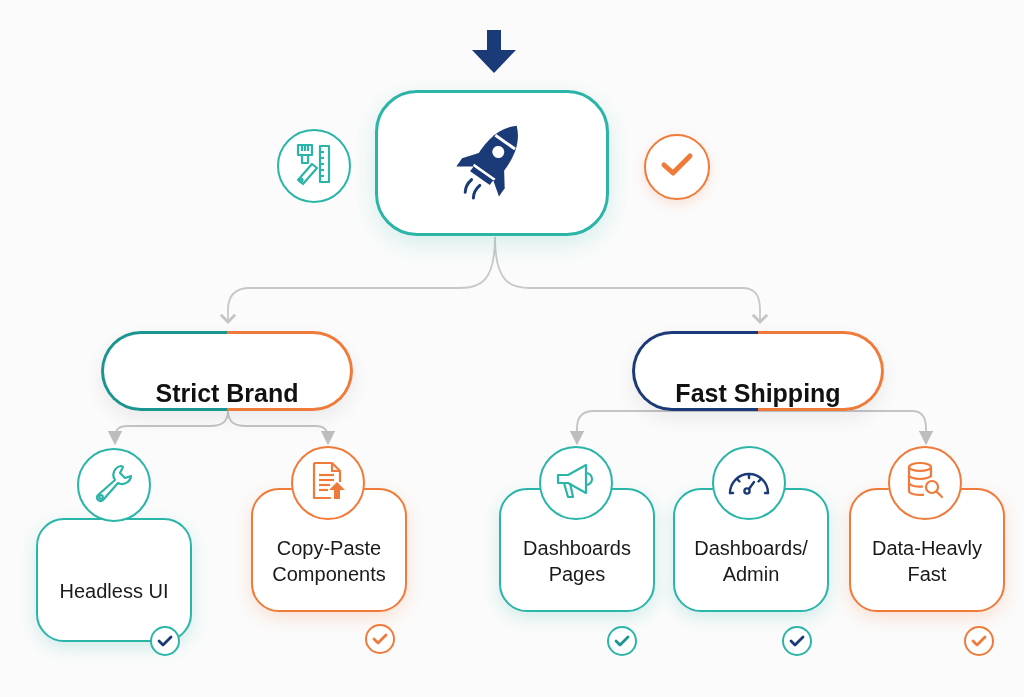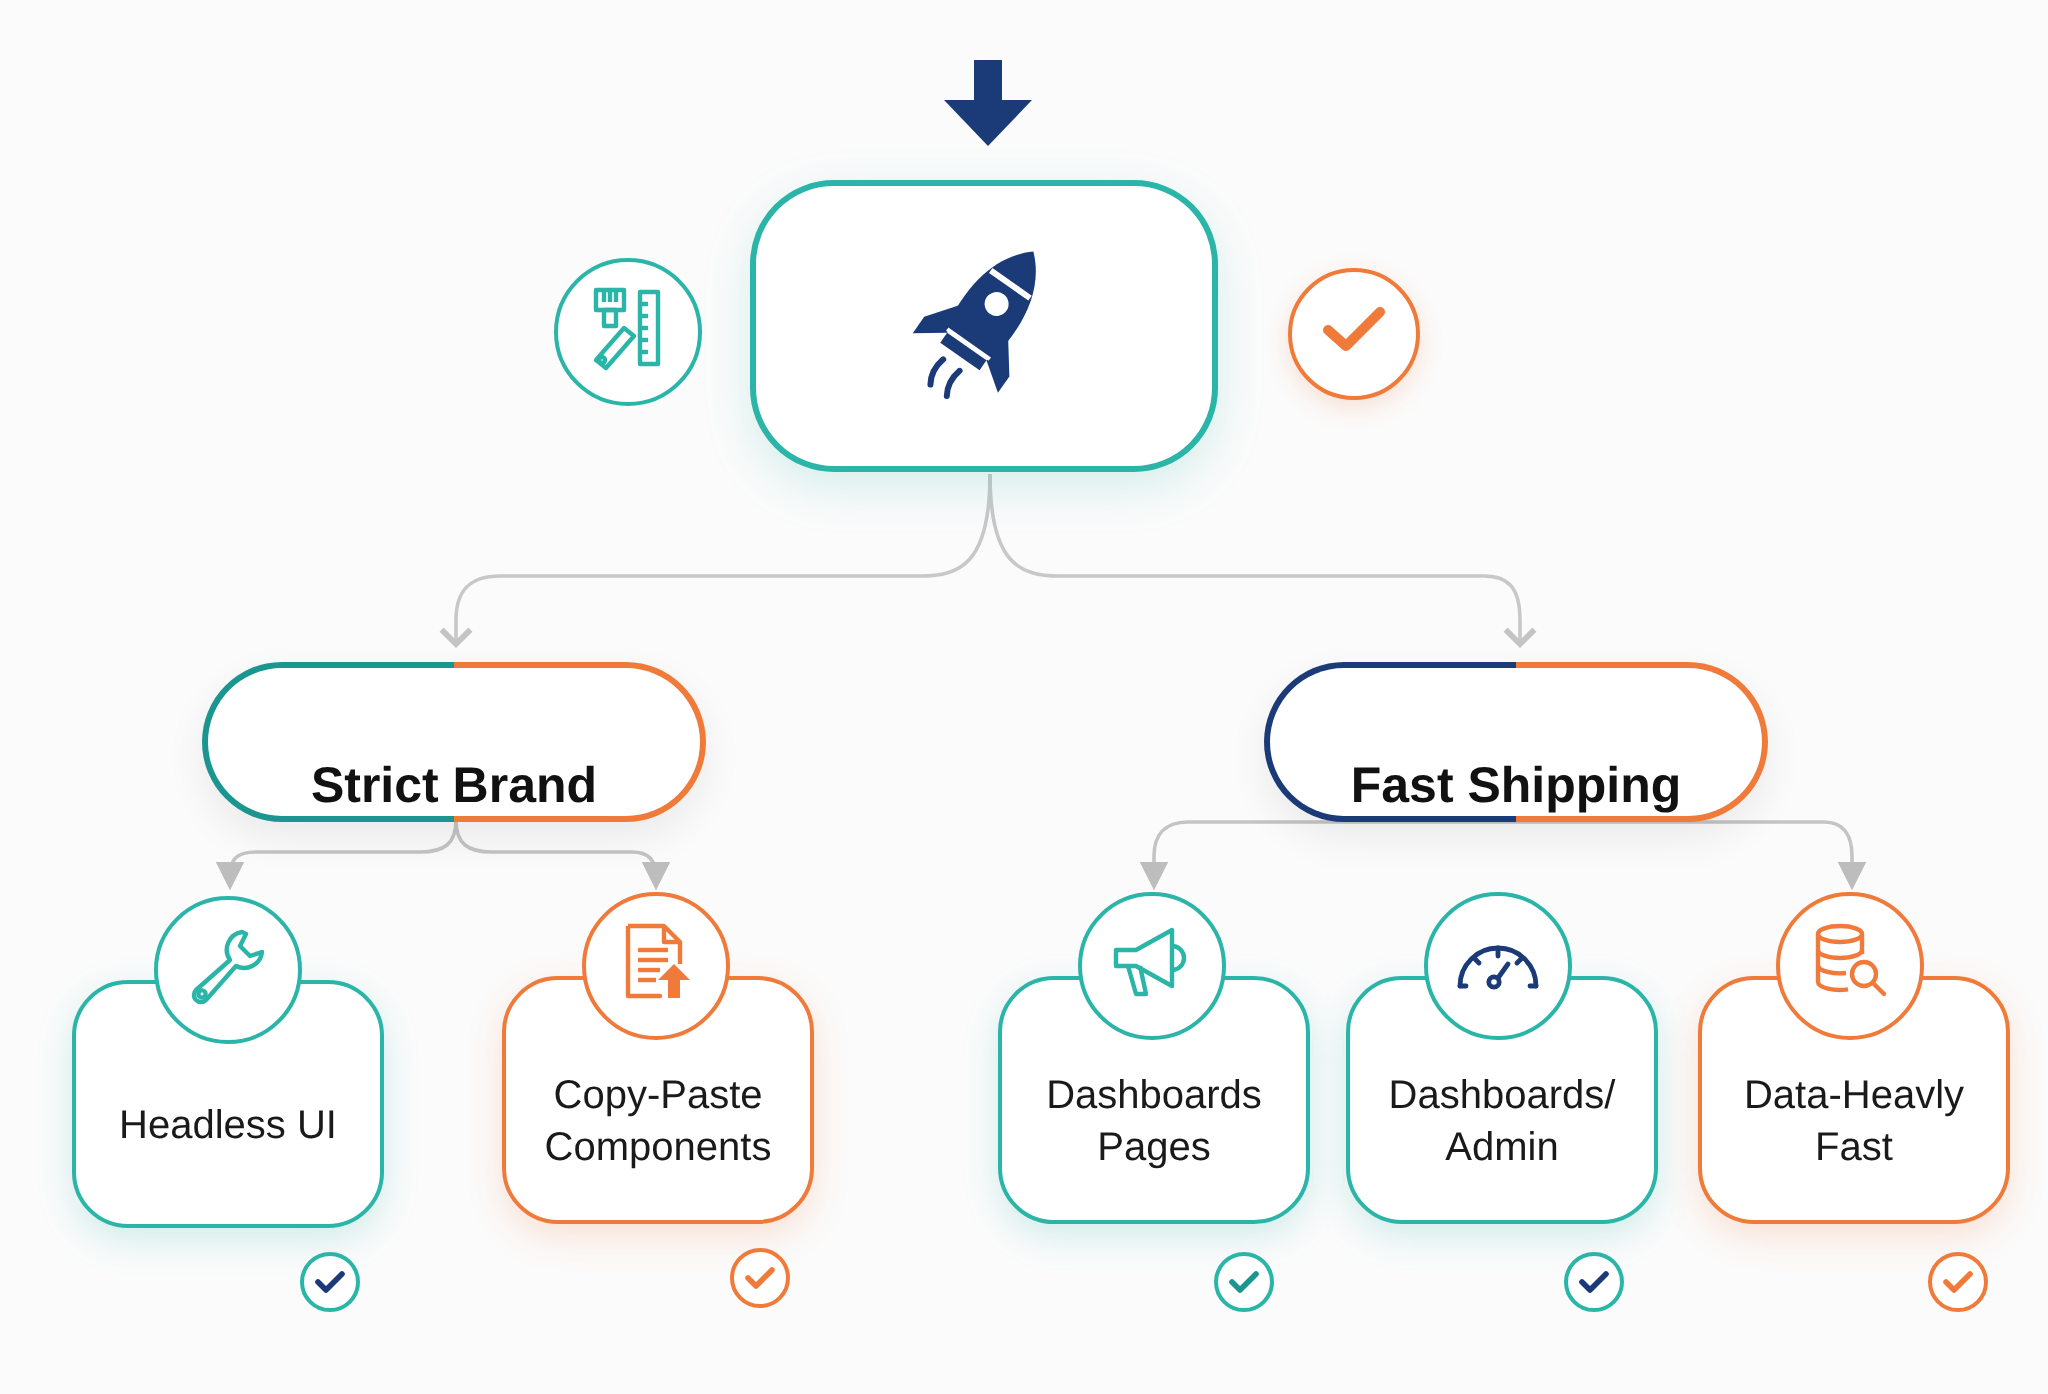--- a/index.html
+++ b/index.html
@@ -125,21 +125,21 @@
 </div>
 
 <div class="abs pill" style="left:101px; top:331px; width:252px; border:3px solid transparent; background:linear-gradient(#fff,#fff) padding-box, linear-gradient(90deg,#1a9590 50%,#f07a3a 50%) border-box;">
   <span>Strict Brand</span>
 </div>
 
 <div class="abs pill" style="left:632px; top:331px; width:252px; border:3px solid transparent; background:linear-gradient(#fff,#fff) padding-box, linear-gradient(90deg,#1b3a78 50%,#f07a3a 50%) border-box;">
   <span>Fast Shipping</span>
 </div>
 
-<div class="abs card teal" style="left:36px; top:490px;">
+<div class="abs card teal" style="left:36px; top:518px;">
   <span>Headless UI</span>
 </div>
 <div class="abs icon-circle" style="left:77px; top:448px;">
   <span>
     <svg width="42" height="42" viewBox="0 0 42 42" fill="none" stroke="#2bb5a8" stroke-width="2.2" stroke-linejoin="round">
       <path d="M28,4 A9,9 0 0 0 22,18 L5,33 A3.5,3.5 0 0 0 10,38 L25,21 A9,9 0 0 0 38,14 L32,16 L27,11 L30,5 Z"></path>
       <circle cx="8" cy="35" r="1.8"></circle>
     </svg>
   </span>
 </div>

